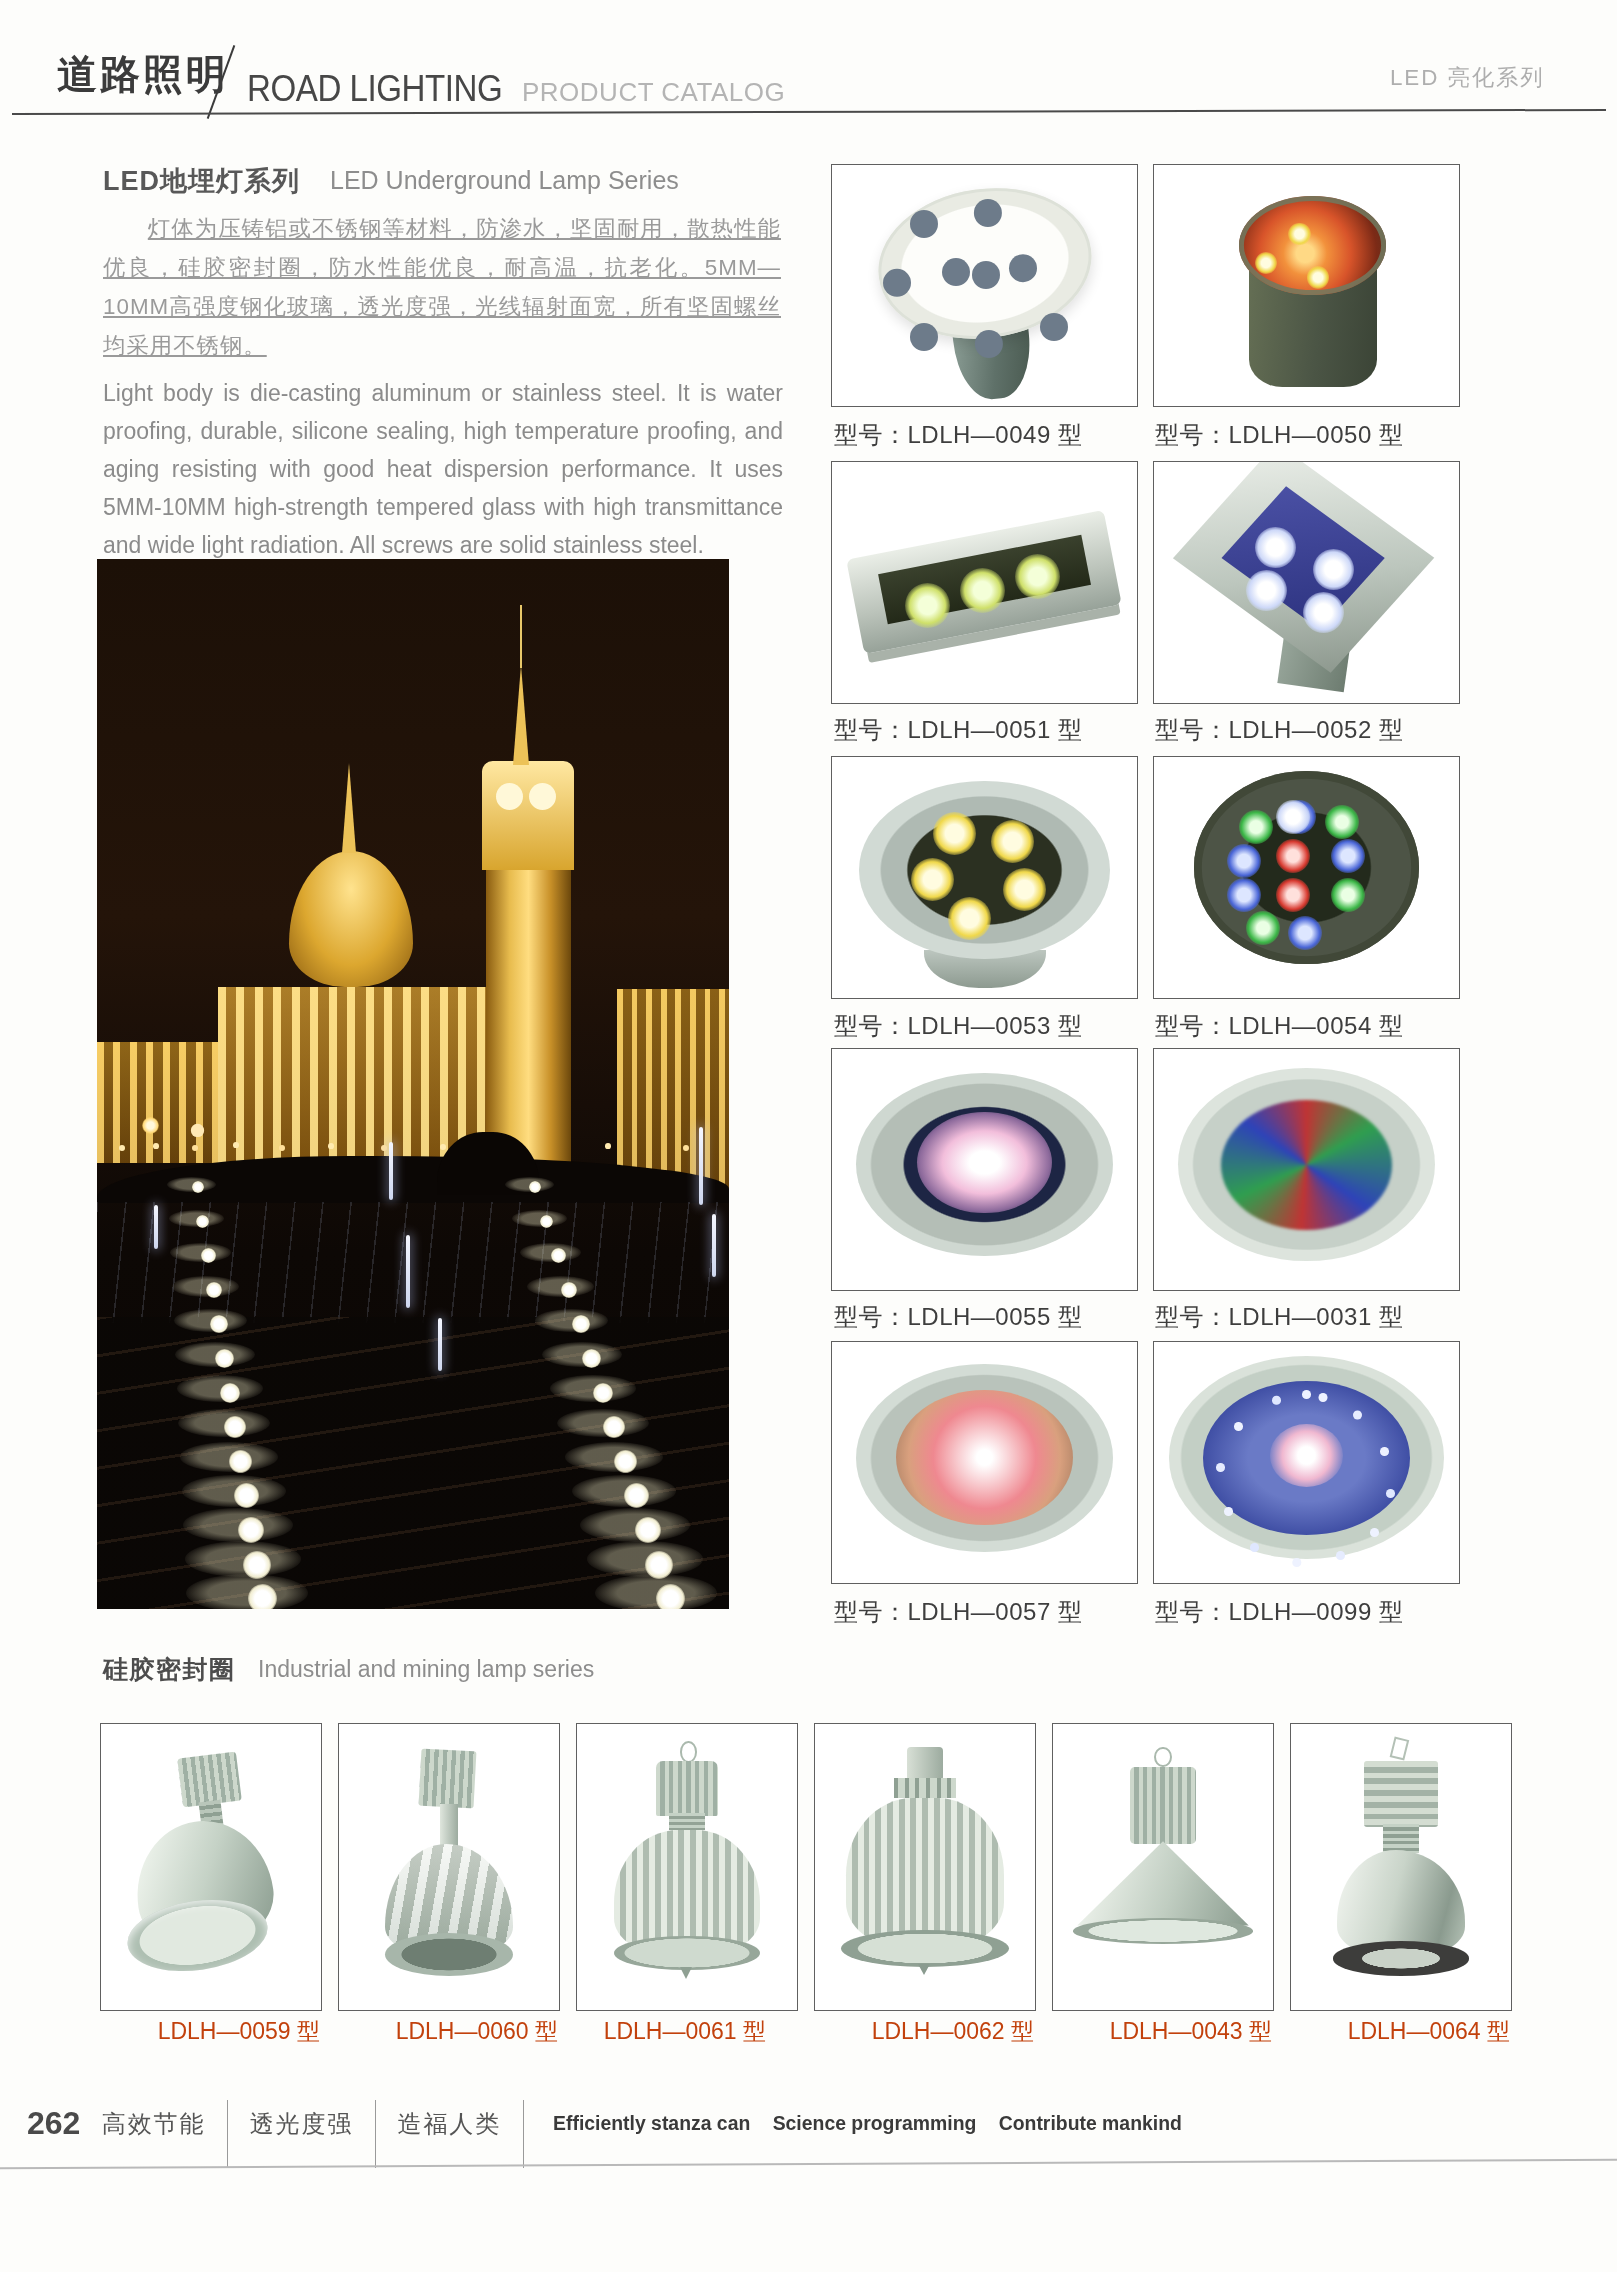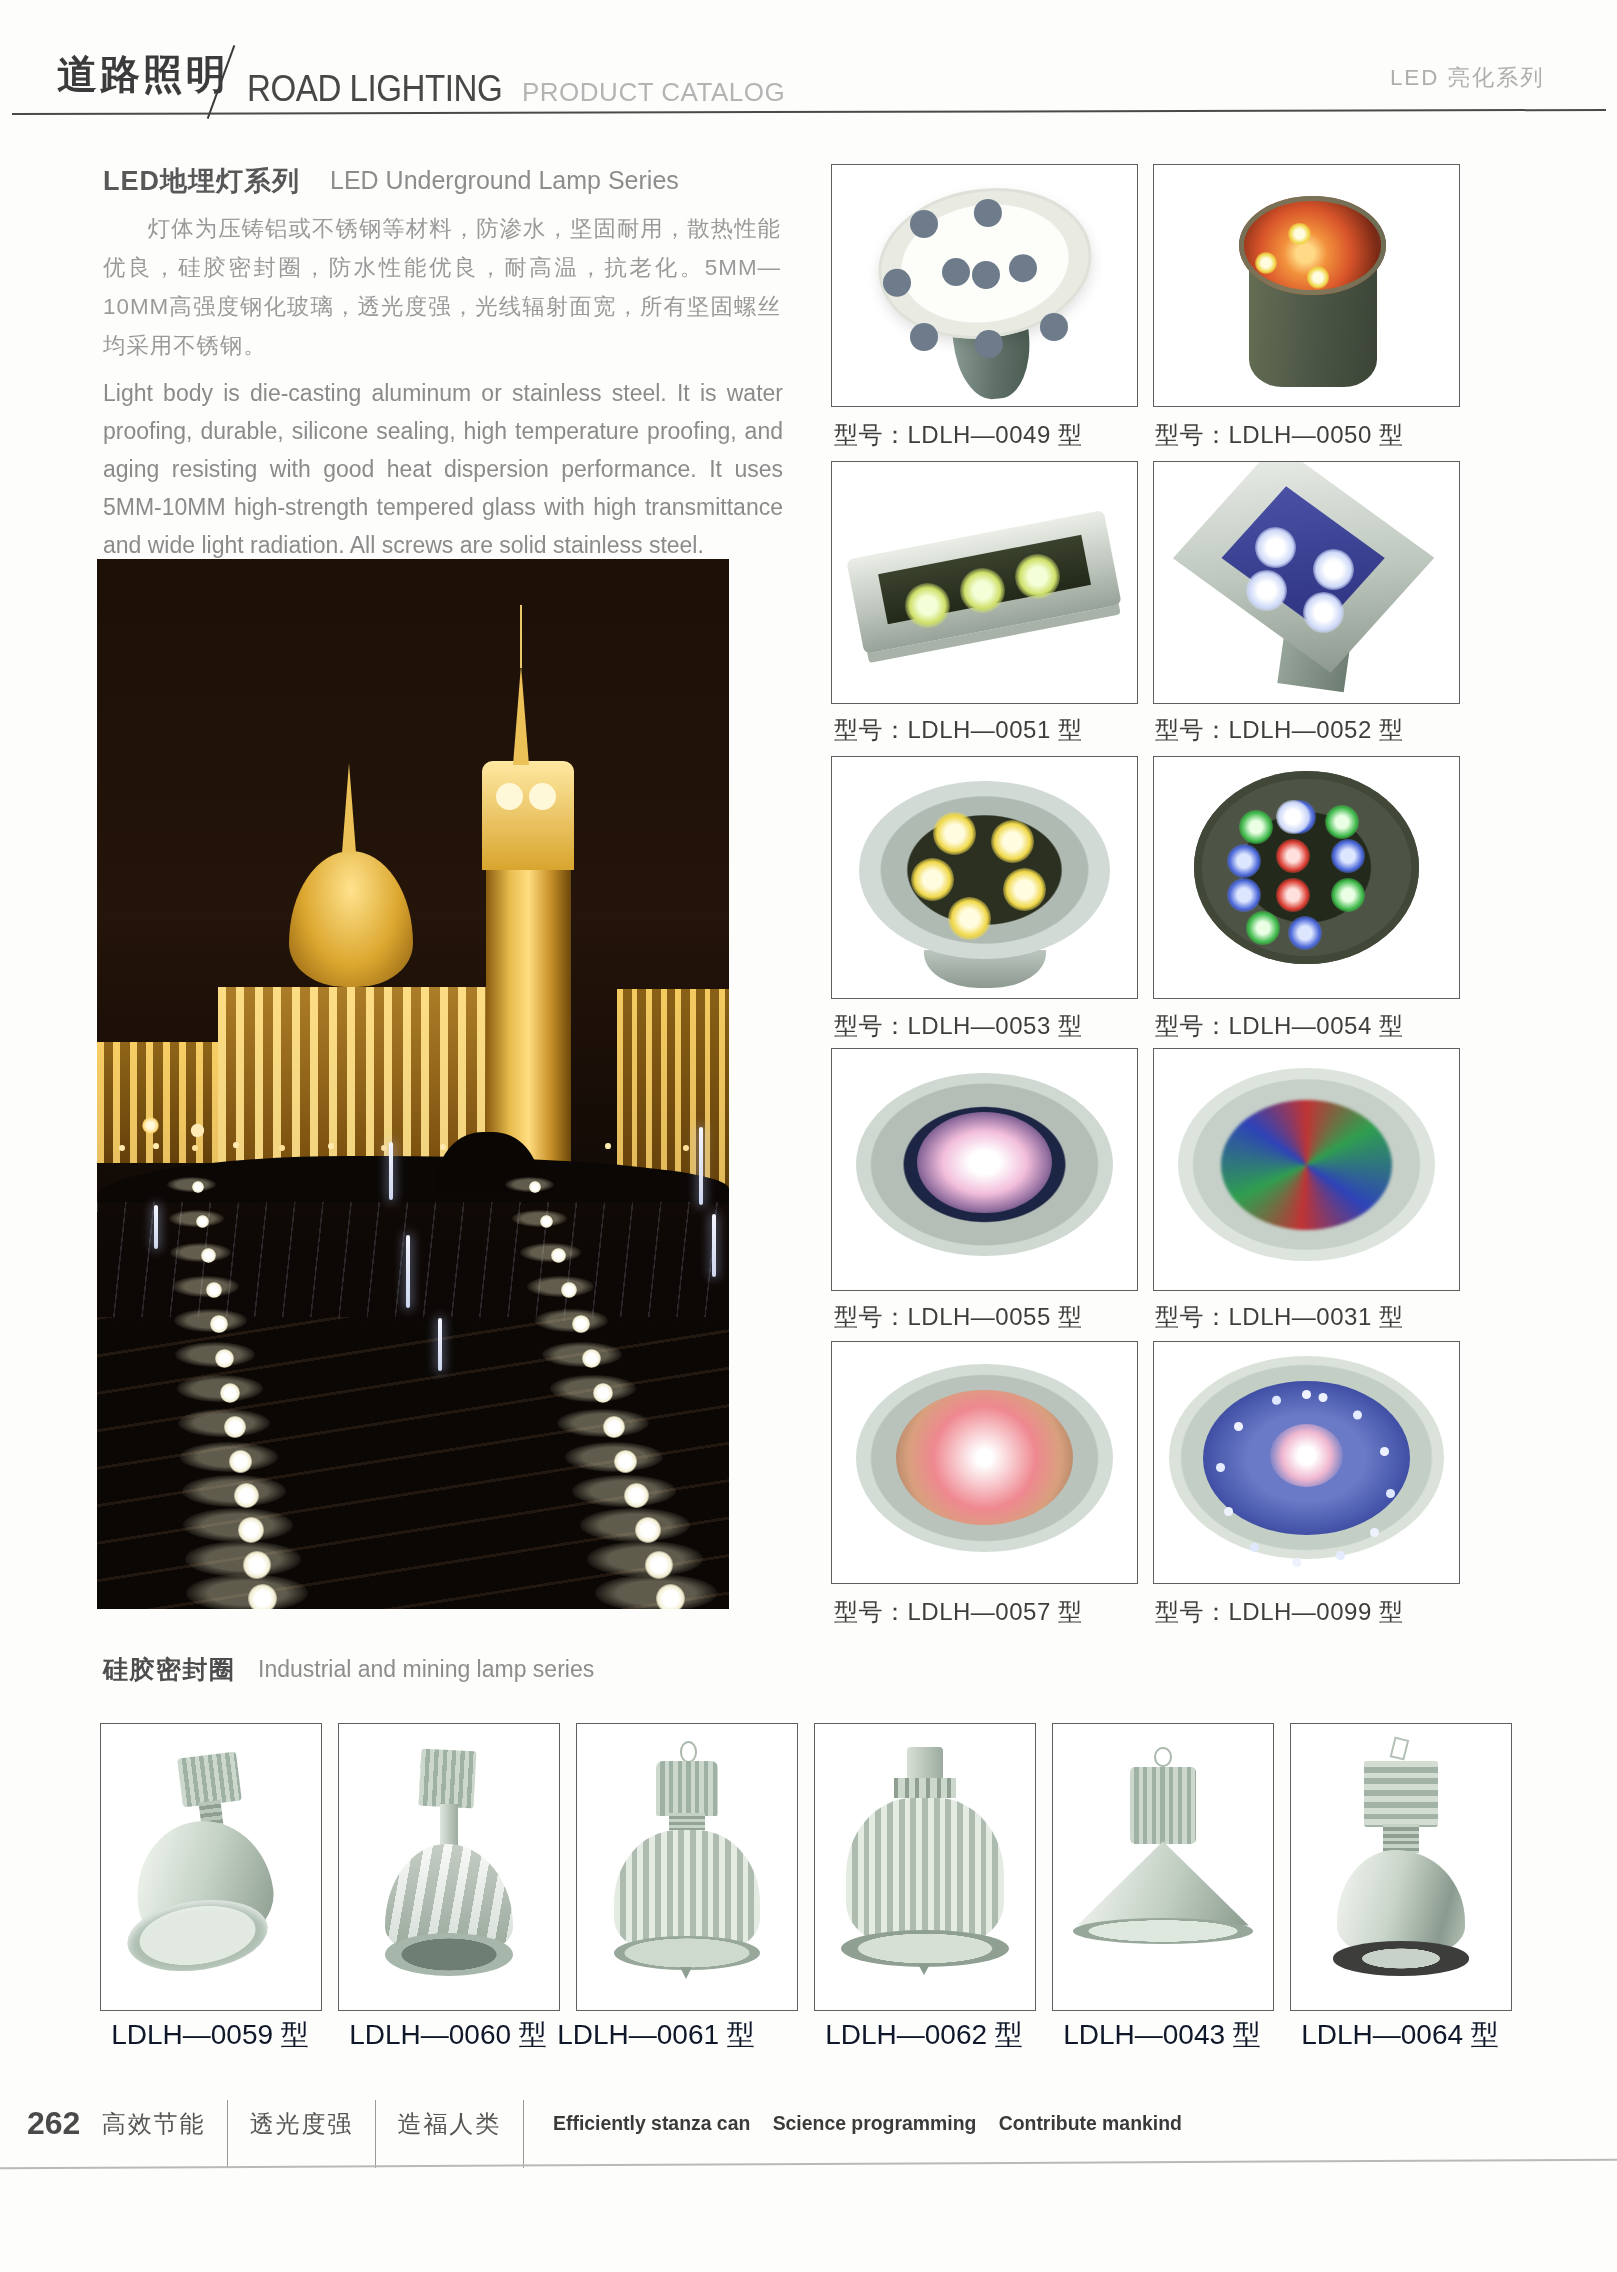--- a/index.html
+++ b/index.html
@@ -14,21 +14,21 @@
   #hdr-logo-cn{left:57px;top:47px;font-size:40px;font-weight:bold;color:#3b3b3b;letter-spacing:2.9px;}
   #hdr-slash{left:220px;top:43px;width:2.4px;height:78px;background:#3b3b3b;transform:rotate(20deg);}
   #hdr-logo-en{left:247px;top:68px;font-size:36px;color:#474747;letter-spacing:-0.5px;transform:scaleX(.92);transform-origin:left;}
   #hdr-sub{left:522px;top:77px;font-size:26px;color:#b4b4b4;letter-spacing:0.5px;}
   #hdr-series{left:1390px;top:62px;font-size:22.4px;color:#aeaeae;letter-spacing:1.9px;}
   #hdr-rule{left:11.7px;top:111px;width:1594px;height:1.9px;background:#4a4a4a;transform:rotate(-.15deg);}
 
   
   #sec-title-cn{left:103px;top:163px;font-size:27px;font-weight:bold;color:#585858;letter-spacing:1px;}
   #sec-title-en{left:330px;top:166px;font-size:25px;color:#8d8d8d;}
-  #para-cn{left:103px;top:209px;width:678px;font-size:22.4px;line-height:39px;color:#9a9a9a;text-indent:2em;text-align:justify;letter-spacing:1px;}
+  #para-cn{left:103px;top:209px;width:678px;font-size:22.4px;line-height:39px;color:#9a9a9a;text-indent:2em;text-align:justify;letter-spacing:1px;text-decoration:underline;}
   #para-en{left:103px;top:374px;width:680px;font-size:23px;line-height:38px;color:#8b8b8b;text-align:justify;}
 
   
   #photo{left:97px;top:559px;width:632px;height:1050px;overflow:hidden;
     background:linear-gradient(180deg,#1c1007 0%,#241409 34%,#170d07 52%,#0d0805 66%,#0a0604 100%);}
   #photo .bldg{position:absolute;}
   #b-left{left:0;top:483px;width:296px;height:121px;
     background:repeating-linear-gradient(90deg,rgba(255,214,110,.85) 0 6.8px,rgba(95,58,8,.55) 6.8px 16.5px),linear-gradient(180deg,#c9992c,#6b480d);}
   #b-palace{left:121px;top:428px;width:301px;height:177px;
     background:repeating-linear-gradient(90deg,rgba(255,226,140,.9) 0 7.8px,rgba(120,75,12,.5) 7.8px 18.5px),linear-gradient(180deg,#e0b044,#7c5410);}
@@ -125,21 +125,21 @@
     background:radial-gradient(ellipse,#6a7ac6 0 40%,#3a49a0 75%,#2c3880 100%);}
   .a58 .dotring{position:absolute;left:48.5%;top:20%;width:8.7px;height:8.7px;border-radius:50%;background:#eef2ff;
     box-shadow:51px 20.4px 0 #e6ecff,78px 57px 0 #eef2ff,84px 99px 0 #dfe7ff,68px 138px 0 #eef2ff,34px 161px 0 #e6ecff,-9.7px 168px 0 #eef2ff,-52px 153px 0 #dfe7ff,-78px 117px 0 #eef2ff,-86px 73px 0 #e6ecff,-68px 32px 0 #eef2ff,-30px 5.8px 0 #dfe7ff,16.5px 2.9px 0 #eef2ff;}
   .a58 .core{position:absolute;left:38%;top:34%;width:24%;height:26%;border-radius:50%;
     background:radial-gradient(circle,#ffffff 0 18%,#f0b8d0 50%,rgba(90,90,190,0) 80%);}
 
   
   #ind-title-cn{left:103px;top:1653px;font-size:25px;font-weight:bold;color:#4d4d4d;letter-spacing:1.5px;}
   #ind-title-en{left:258px;top:1656px;font-size:23px;color:#8d8d8d;}
   .ibox{position:absolute;width:220px;height:286px;border:1.5px solid #606060;background:#fff;overflow:hidden;top:1723px;}
-  .ilabel{position:absolute;top:2016px;width:220px;text-align:center;font-size:28px;color:#0f172a;}
+  .ilabel{position:absolute;top:2016px;width:220px;text-align:right;font-size:23px;color:#c2410c;}
   .fin{background:repeating-linear-gradient(90deg,#cdd8cc 0 4.4px,#9fb0a4 4.4px 8.7px);}
   .ribV{background:repeating-linear-gradient(90deg,#e4ebe2 0 5.8px,#aebcb0 5.8px 11.7px);}
 
   .i59 .top{position:absolute;left:36%;top:11%;width:27%;height:17%;border-radius:3.9px;transform:rotate(-7deg);}
   .i59 .neck{position:absolute;left:45%;top:27%;width:10%;height:9%;transform:rotate(-7deg);
     background:repeating-linear-gradient(180deg,#b9c6ba 0 3.9px,#8fa093 3.9px 7.8px);}
   .i59 .bell{position:absolute;left:16%;top:34%;width:62%;height:45%;transform:rotate(-8deg);
     background:linear-gradient(115deg,#f0f5ee 8%,#c5d2c6 50%,#91a295 92%);
     border-radius:50% 50% 50% 50%/60% 60% 40% 40%;}
   .i59 .lens{position:absolute;left:12%;top:62%;width:64%;height:24%;border-radius:50%;transform:rotate(-8deg);

